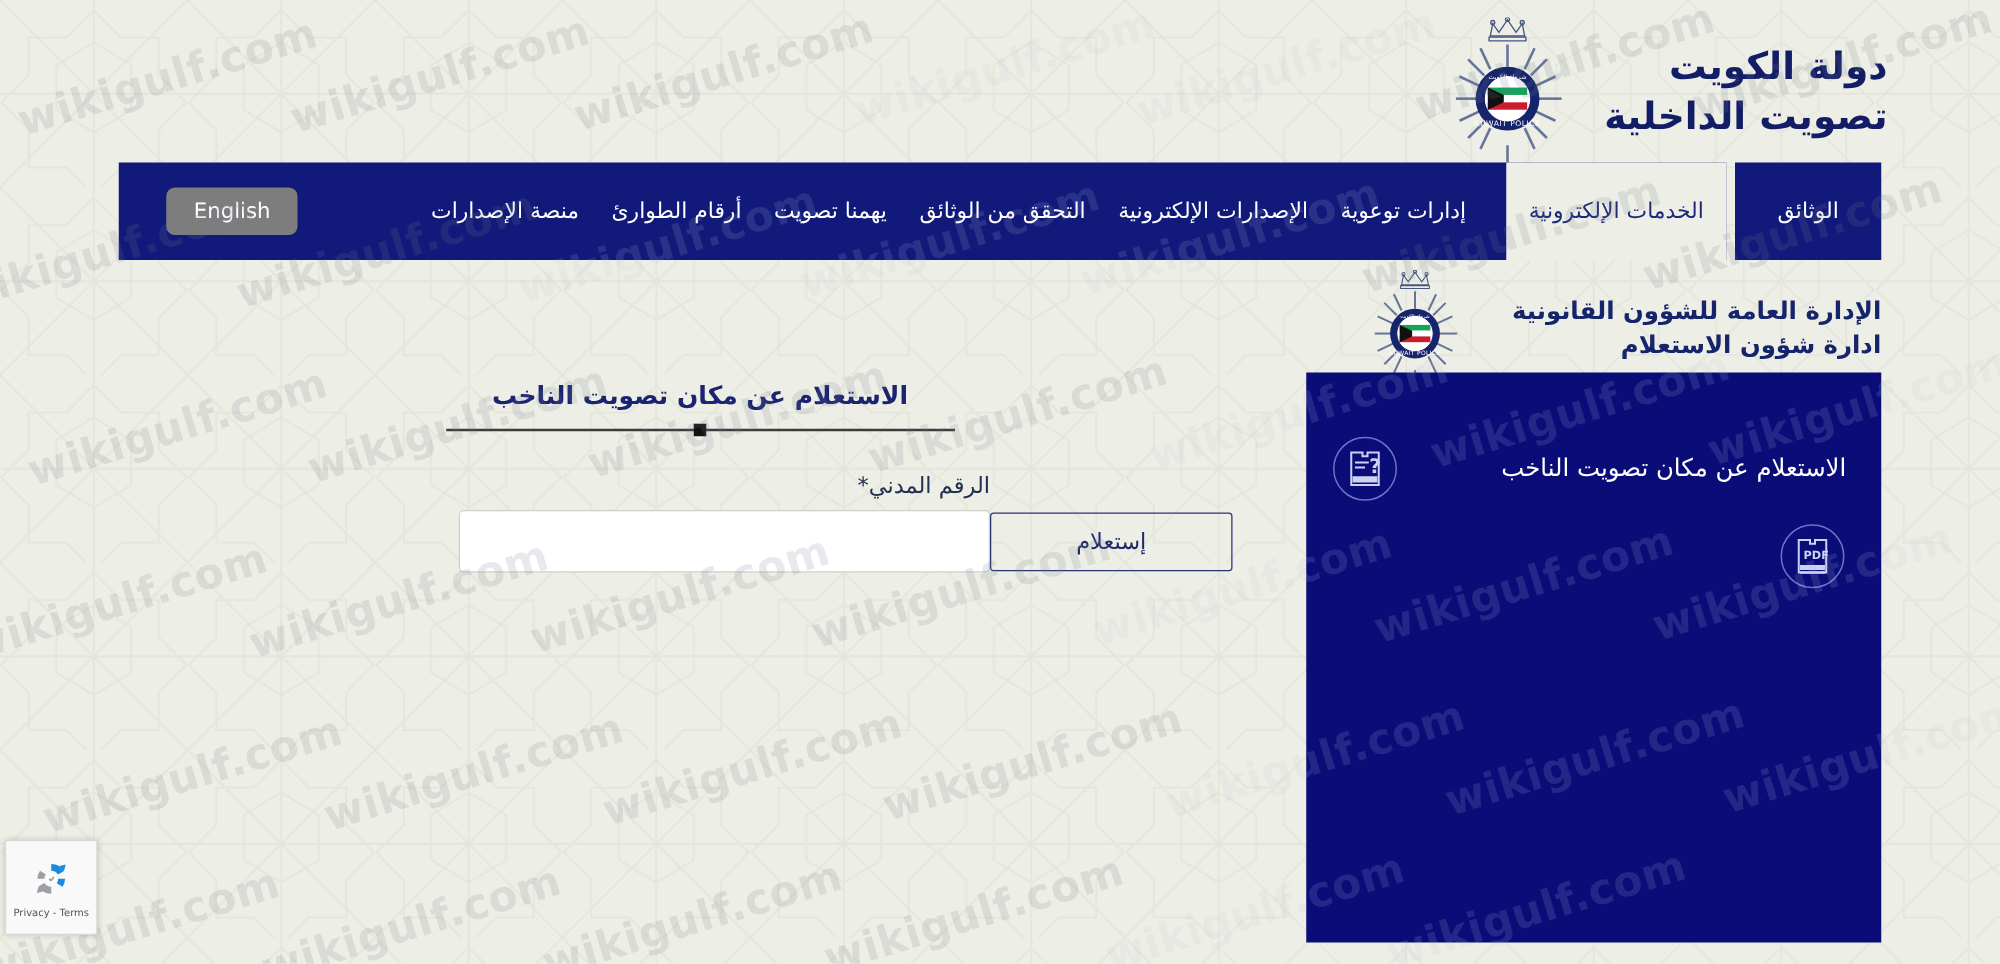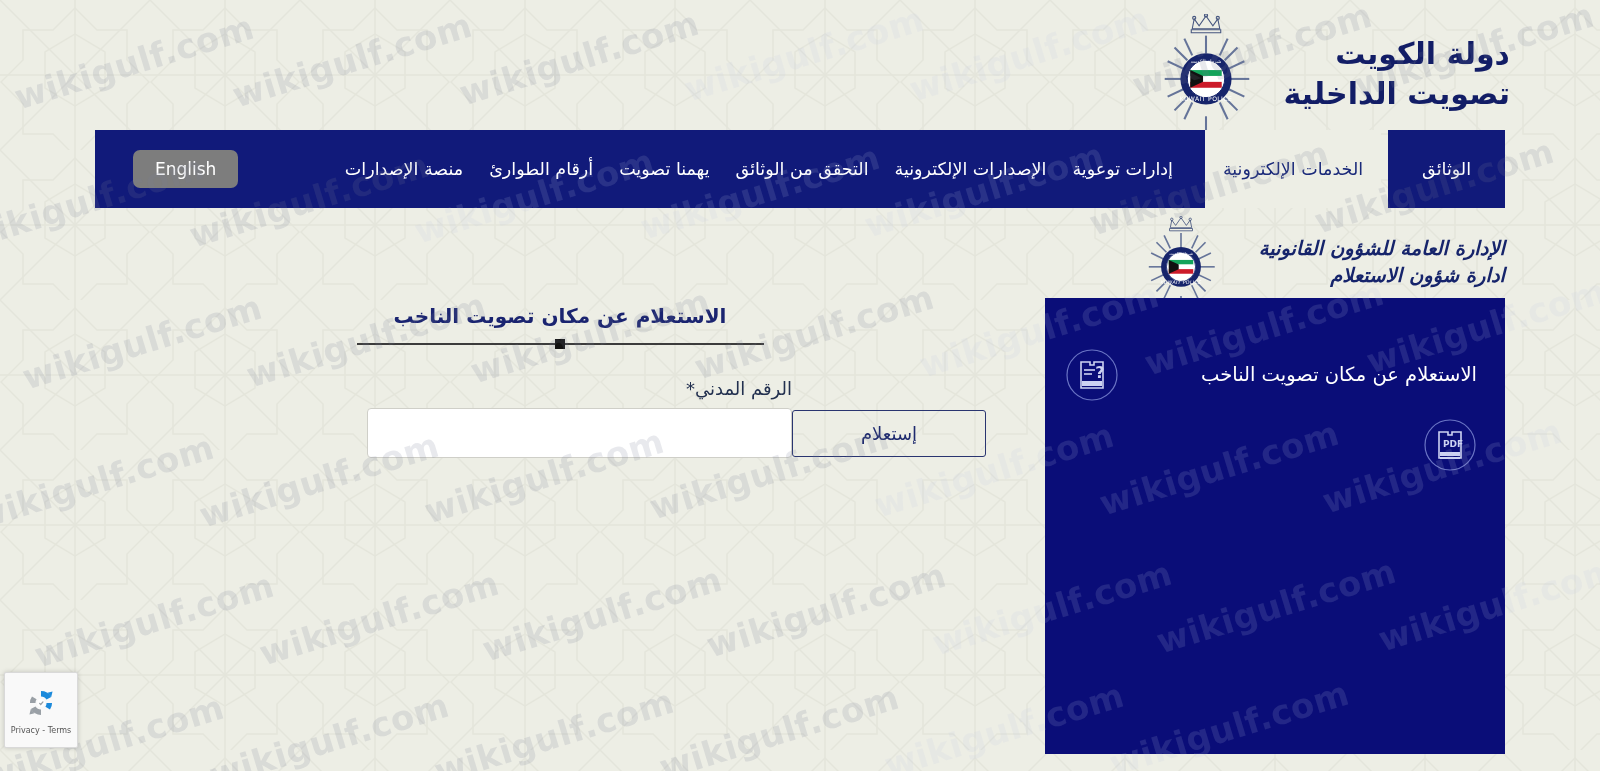--- a/index.html
+++ b/index.html
@@ -164,21 +164,20 @@
     position: relative;
   }
   #dept-inner {
     position: absolute;
     right: 95px;
     top: 8px;
     display: flex;
     flex-direction: row;
     align-items: center;
     gap: 32px;
-    font-style: italic;
   }
   #dept-text {
     text-align: right;
     color: #16246b;
     line-height: 1.36;
   }
   #dept-text span {
     display: block;
     font-size: 19.5px;
     font-weight: 700;

